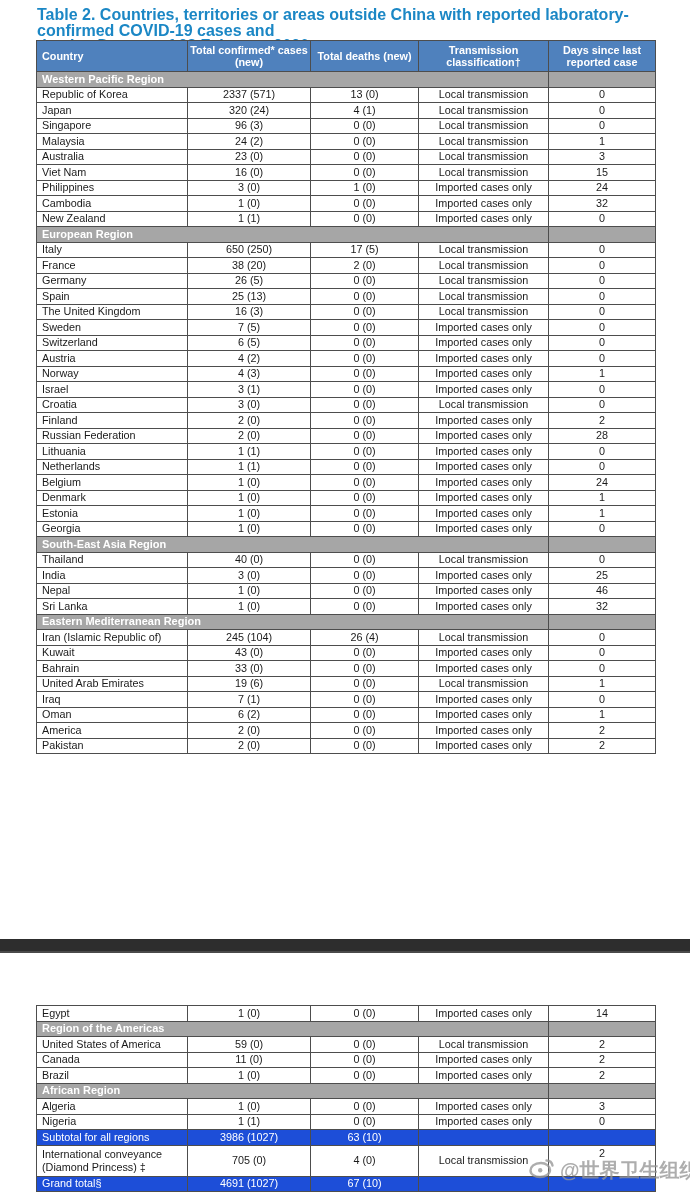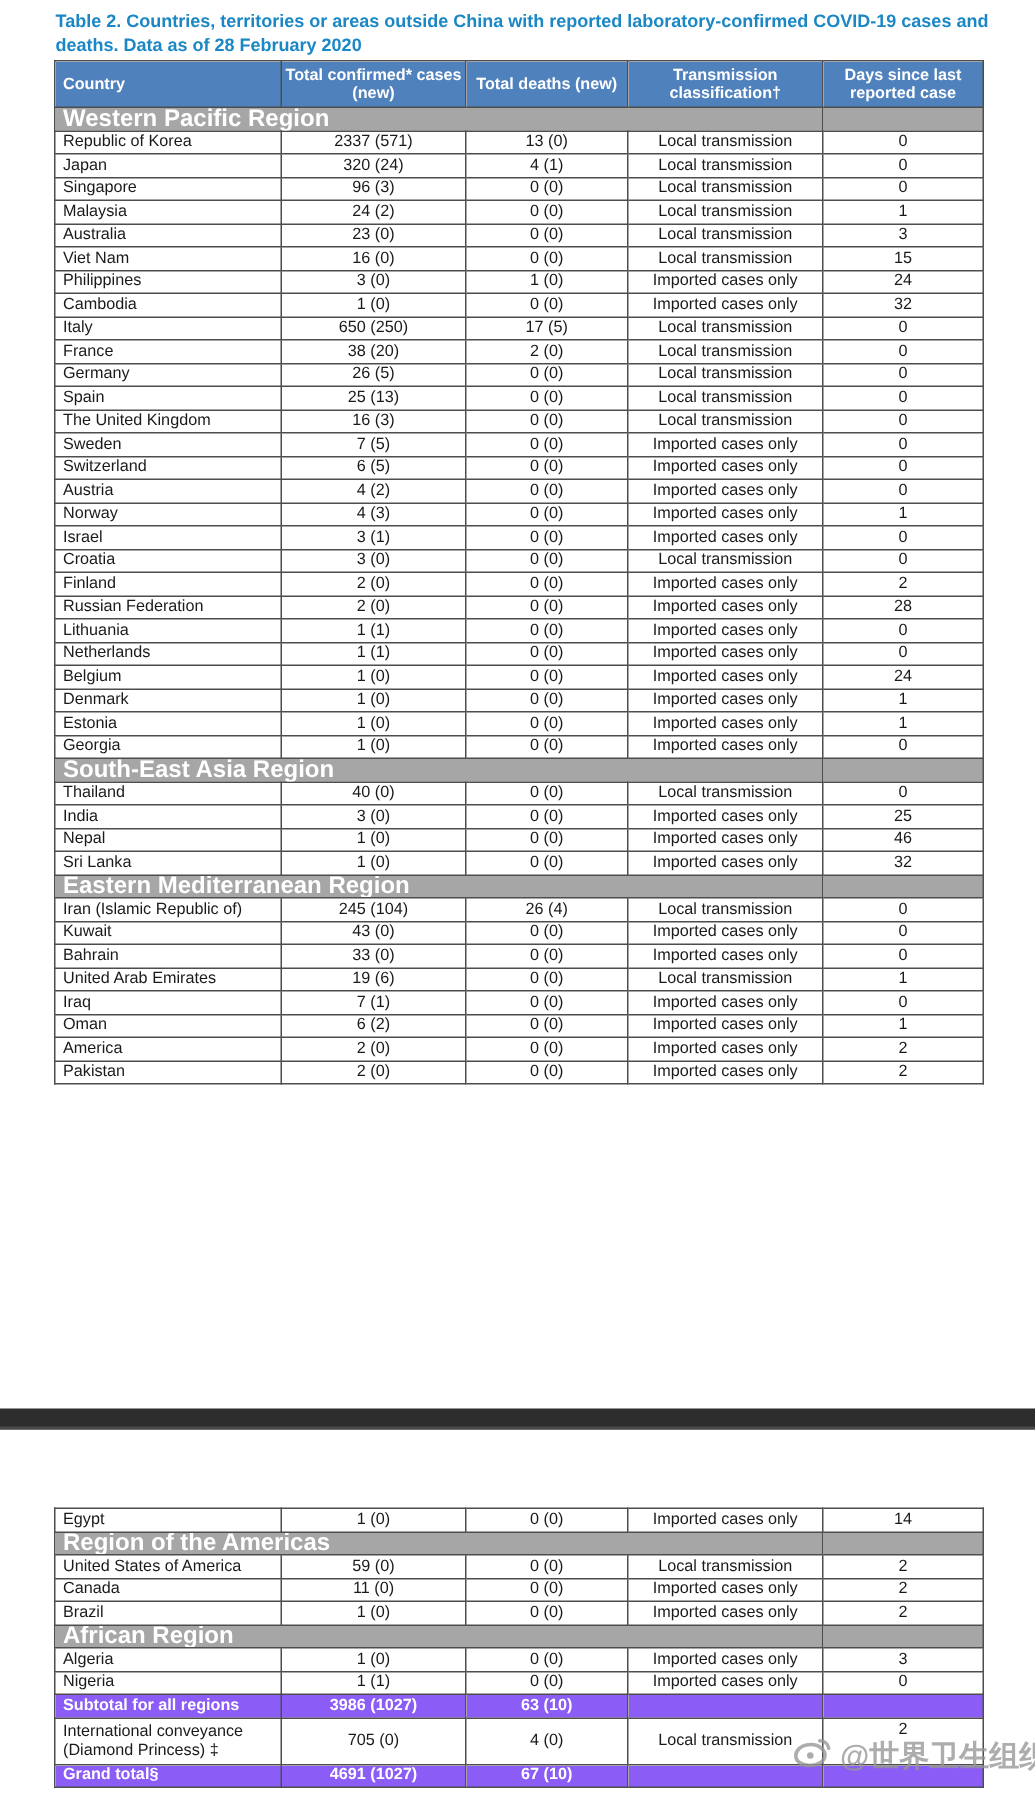--- a/index.html
+++ b/index.html
@@ -3,21 +3,21 @@
 <meta charset="utf-8">
 <style>
   * { margin:0; padding:0; box-sizing:border-box; }
   html,body { background:#ffffff; }
   body {
     width:690px; height:1203px; position:relative; overflow:hidden;
     font-family:"Liberation Sans", sans-serif;
   }
   .title {
     position:absolute; left:37px; top:7px; width:630px;
-    color:#1b87c5; font-weight:bold; font-size:12px; line-height:15.5px;
+    color:#1b87c5; font-weight:bold; font-size:16px; line-height:15.5px;
   }
   table {
     position:absolute; left:36px; width:619px;
     border-collapse:collapse; table-layout:fixed;
     border:1px solid #3f3f3f;
   }
   #t1 { top:40px; }
   #t2 { top:1005px; }
   th, td {
     border:1px solid #4d4d4d;
@@ -26,23 +26,23 @@
     padding:0 2px; height:15.5px; line-height:13px;
     overflow:hidden; white-space:nowrap;
   }
   thead th {
     background:#4f81bd; color:#ffffff; font-weight:bold;
     height:31px; line-height:12.5px; white-space:normal;
   }
   th.left, td.left { text-align:left; padding-left:5px; }
   tr.region td {
     background:#a6a6a6; color:#ffffff; font-weight:bold;
-    text-align:left; padding-left:5px; font-size:16px;
-  }
-  tr.blue td { background:#8b5cf6; color:#ffffff; font-weight:bold; }
+    text-align:left; padding-left:5px; font-size:11px;
+  }
+  tr.blue td { background:#1d4ed8; color:#ffffff; font-weight:normal; }
   tr.tall td { height:31px; white-space:normal; }
   td.vtop { vertical-align:top; line-height:15px; }
   .pagebar {
     position:absolute; left:0; top:939px; width:690px; height:14px;
     background:#2d2d2d; border-bottom:2px solid #4a4a4a;
   }
   .watermark {
     position:absolute; left:528px; top:1156px; width:200px;
     display:flex; align-items:center; gap:5px;
     color:rgba(150,150,150,0.78); font-size:20px; font-weight:bold;
@@ -130,20 +130,31 @@
         <td>24</td>
       </tr>
       <tr>
         <td class="left">Cambodia</td>
         <td>1 (0)</td>
         <td>0 (0)</td>
         <td>Imported cases only</td>
         <td>32</td>
       </tr>
       <tr>
+        <td class="left">New Zealand</td>
+        <td>1 (1)</td>
+        <td>0 (0)</td>
+        <td>Imported cases only</td>
+        <td>0</td>
+      </tr>
+      <tr class="region">
+        <td colspan="4">European Region</td>
+        <td></td>
+      </tr>
+      <tr>
         <td class="left">Italy</td>
         <td>650 (250)</td>
         <td>17 (5)</td>
         <td>Local transmission</td>
         <td>0</td>
       </tr>
       <tr>
         <td class="left">France</td>
         <td>38 (20)</td>
         <td>2 (0)</td>

